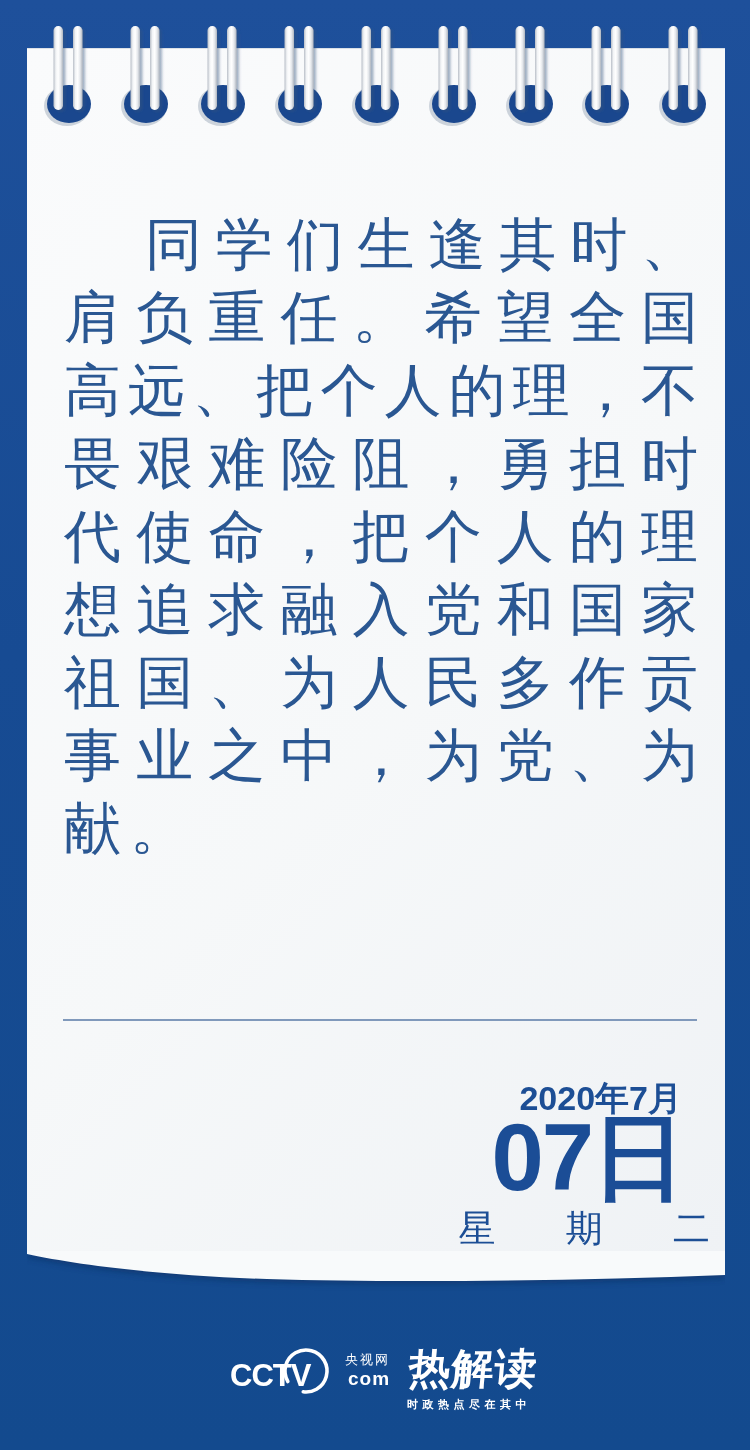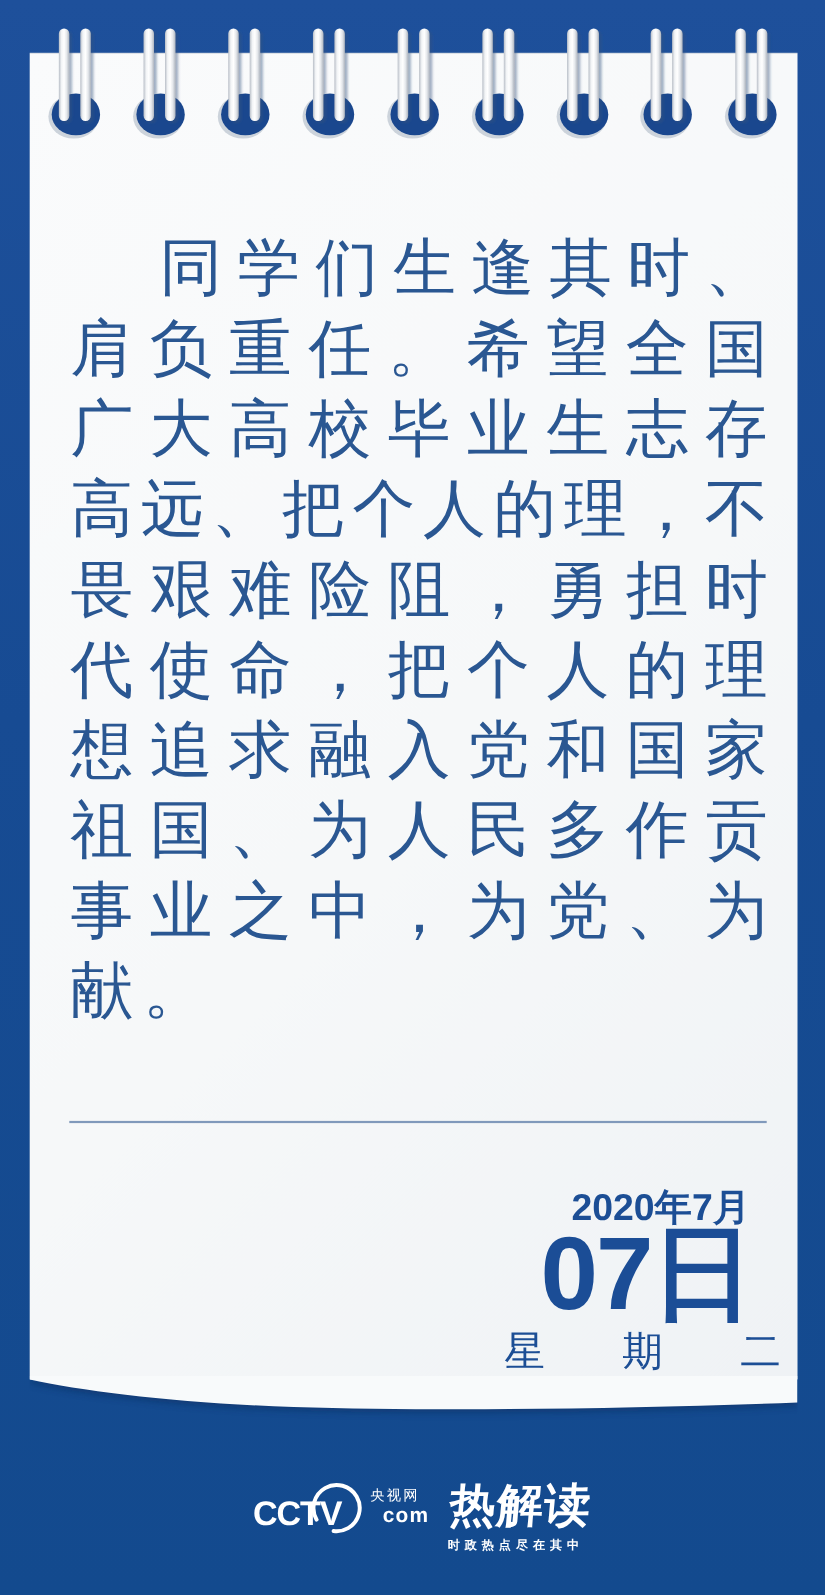--- a/index.html
+++ b/index.html
@@ -26,21 +26,21 @@
            color:#1c4e95;line-height:1;}
   .date-day{position:absolute;right:66px;top:1111px;font-size:94px;font-weight:900;
             color:#1b4d96;line-height:1;letter-spacing:-2px;}
   .date-week{position:absolute;right:40px;top:1210px;font-size:37px;font-weight:400;
              color:#1c4e95;line-height:1;letter-spacing:30px;margin-right:-30px;white-space:nowrap;}
   
   .cctv{position:absolute;left:230px;top:1350px;width:150px;height:50px;color:#fff;}
   .cctv-word{position:absolute;left:0;top:10px;font-size:31px;font-weight:700;
              letter-spacing:-1px;line-height:1;}
   .cctv-swoosh{position:absolute;left:48px;top:-6px;width:56px;height:56px;}
-  .cctv-stack{position:absolute;left:98px;top:3px;display:flex;flex-direction:column;align-items:center;}
+  .cctv-stack{position:absolute;left:98px;top:3px;display:flex;flex-direction:column;align-items:flex-end;}
   .cctv-cn{font-size:13px;letter-spacing:2px;font-weight:500;line-height:1.1;}
   .cctv-com{font-size:19px;font-weight:600;letter-spacing:1px;line-height:1;margin-top:2px;padding-left:20px;}
   .rjd{position:absolute;left:407px;top:1348px;color:#fff;}
   .rjd-title{font-size:42px;font-weight:900;letter-spacing:1px;line-height:1;
              transform:skewX(-5deg);transform-origin:left bottom;}
   .rjd-tag{font-size:11px;font-weight:600;letter-spacing:4.5px;margin-top:7px;white-space:nowrap;}
 </style>
 </head>
 <body>
 
@@ -86,21 +86,20 @@
     <use href="#ring" x="376"></use>
     <use href="#ring" x="453"></use>
     <use href="#ring" x="530"></use>
     <use href="#ring" x="606"></use>
     <use href="#ring" x="683"></use>
   </svg>
 
   <div class="quote">
     <div class="jl first">同学们生逢其时、</div>
     <div class="jl">肩负重任。希望全国</div>
-    <div class="jl">广大高校毕业生志存</div>
     <div class="jl">高远、把个人的理，不</div>
     <div class="jl">畏艰难险阻，勇担时</div>
     <div class="jl">代使命，把个人的理</div>
     <div class="jl">想追求融入党和国家</div>
     <div class="jl">祖国、为人民多作贡</div>
     <div class="jl">事业之中，为党、为</div>
     <div class="last">献。</div>
   </div>
 
   <div class="divider"></div>

